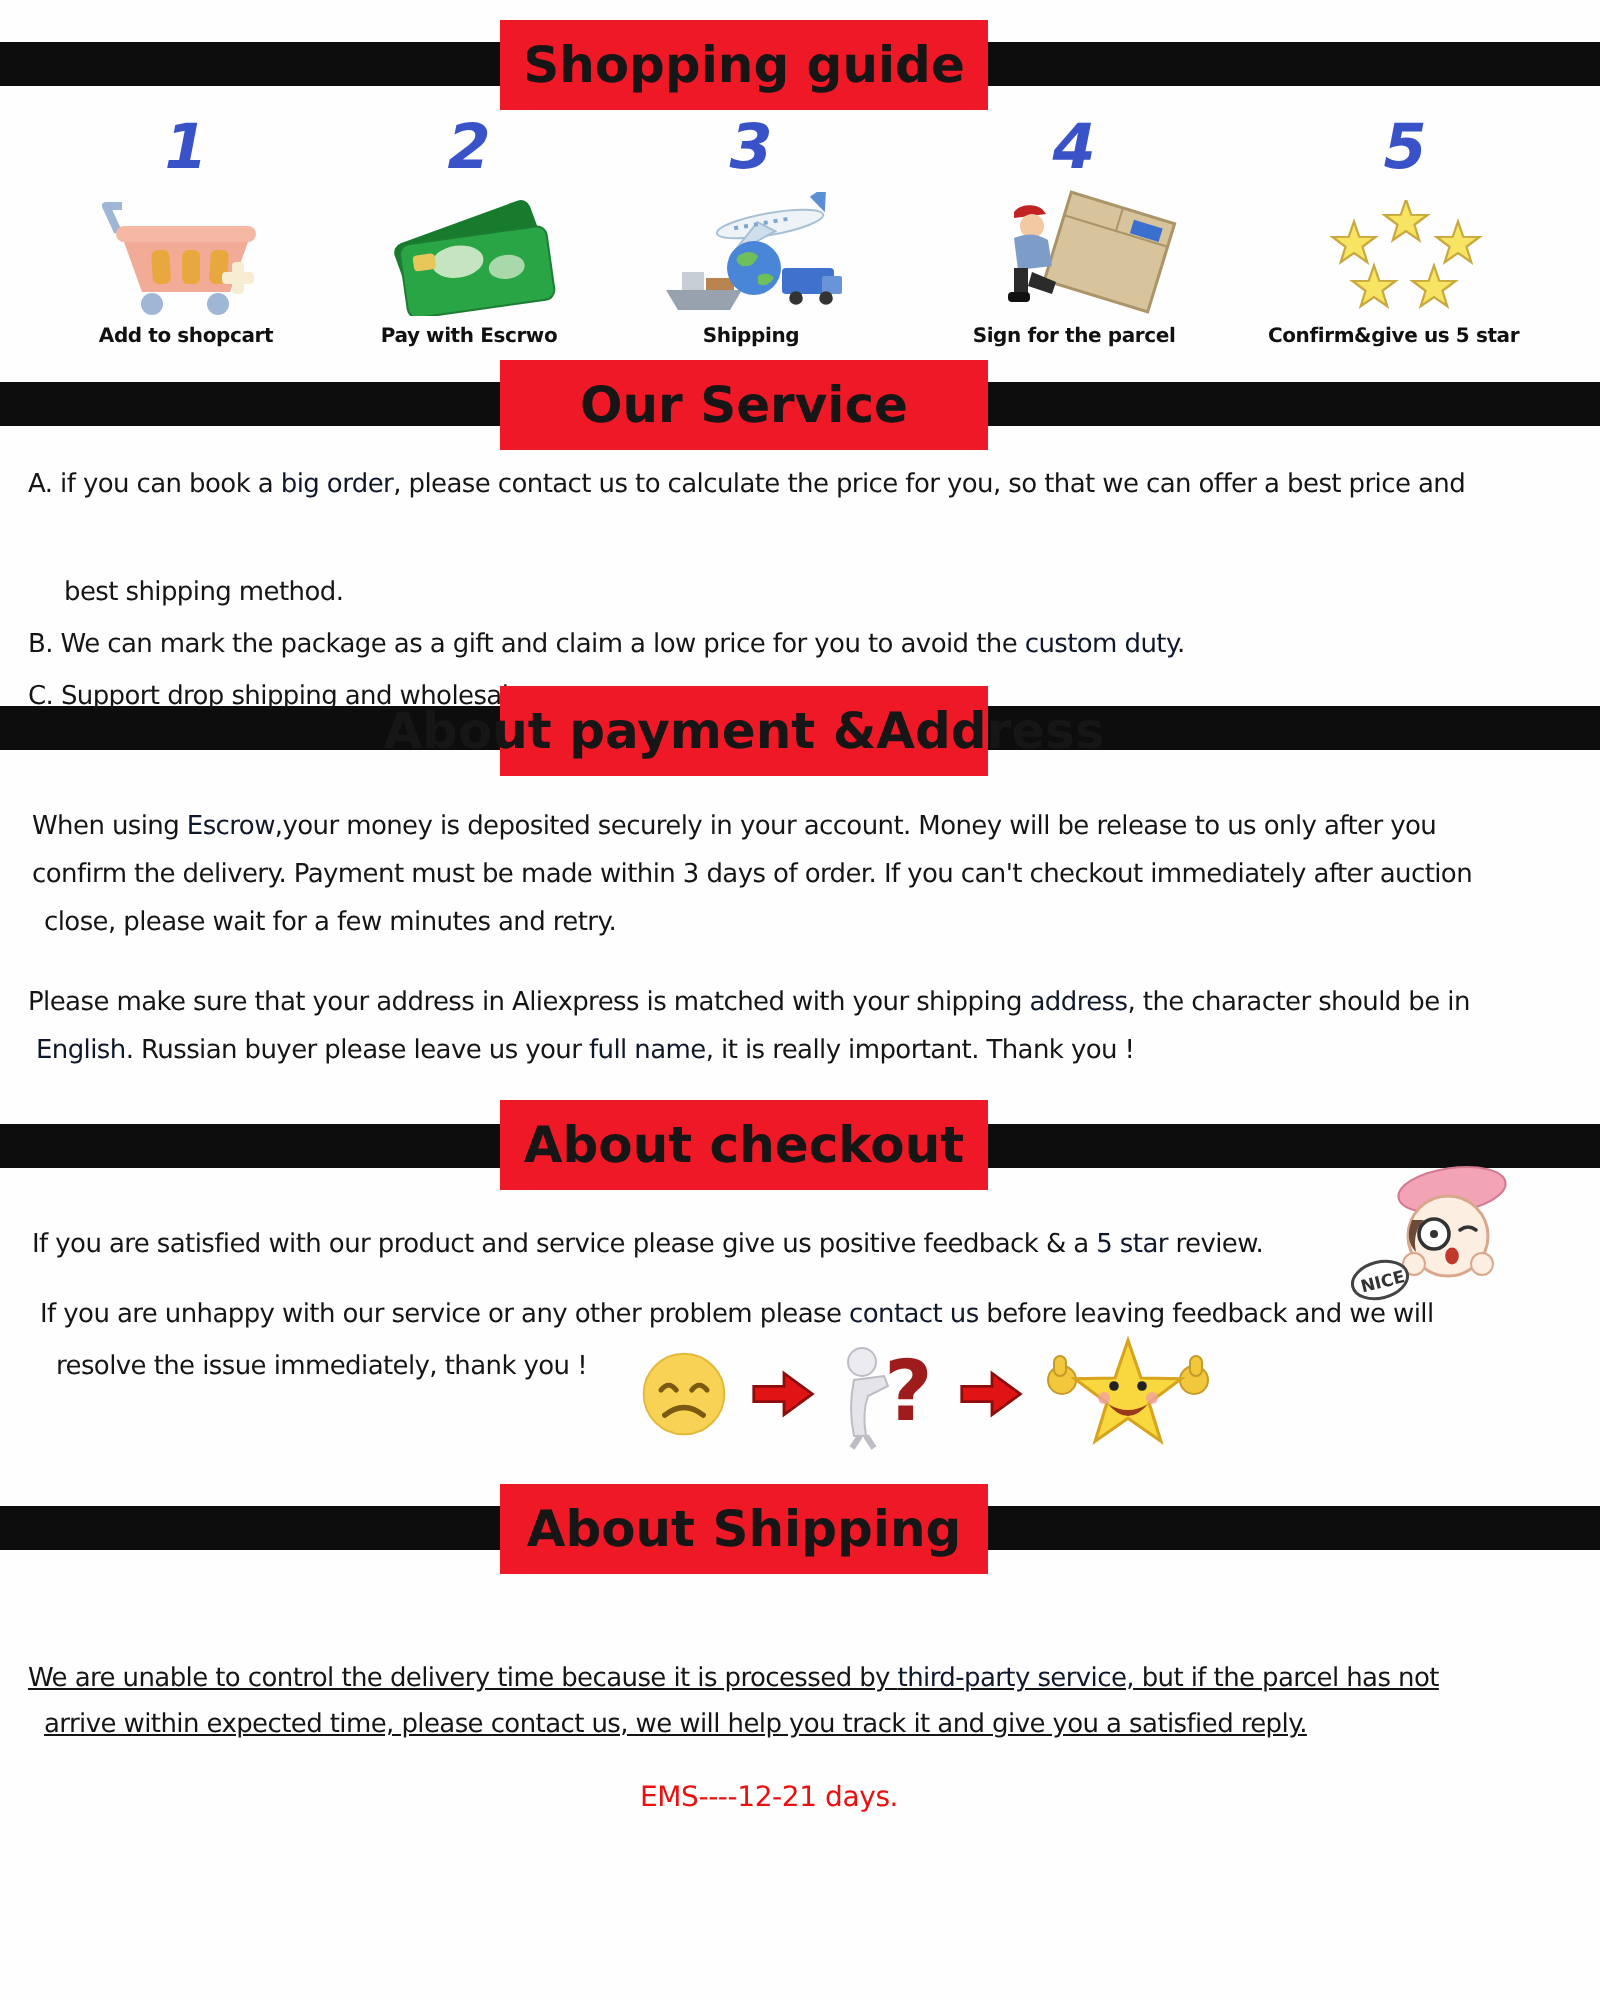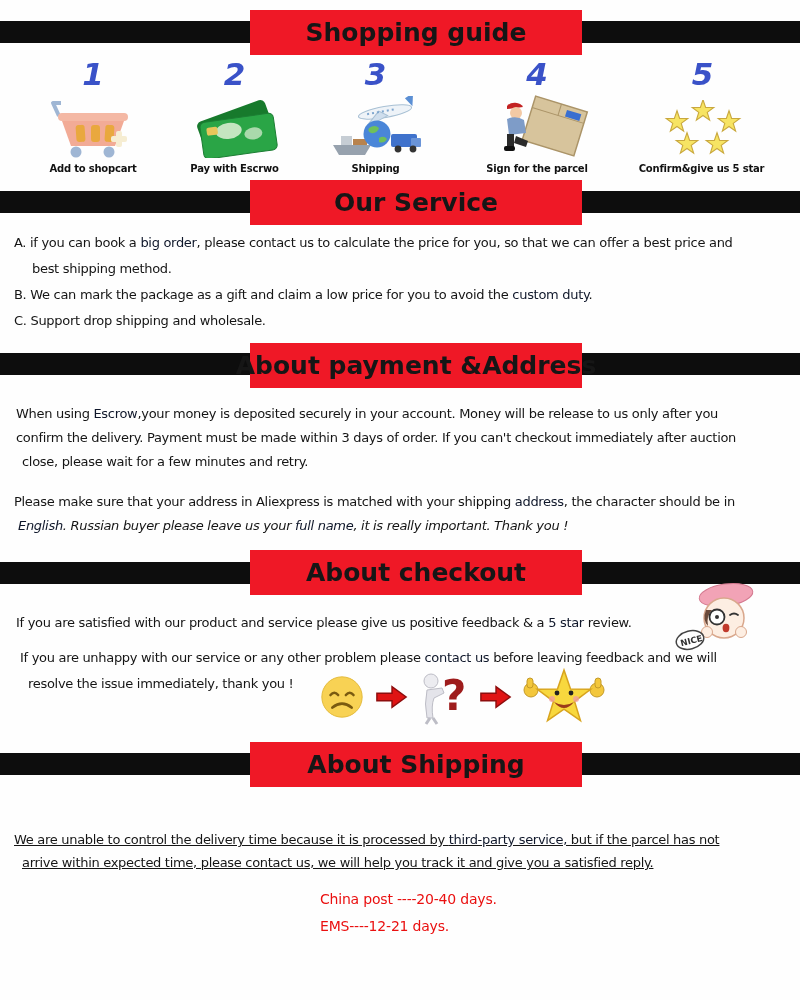--- a/index.html
+++ b/index.html
@@ -1,34 +1,34 @@
 <!DOCTYPE html>
 <html><head>
 <meta charset="utf-8">
 <style>
   html,body{margin:0;padding:0;background:#fff;}
   .page{position:relative;width:800px;height:1000px;background:#fefefe;overflow:hidden;
         font-family:"DejaVu Sans",sans-serif;color:#141414;}
   .bar{position:absolute;left:0;width:800px;height:22px;background:#0d0d0d;}
-  .rbox{position:absolute;left:250px;width:332px;height:45px;background:#ef1826;
+  .rbox{position:absolute;left:250px;width:244px;height:45px;background:#ef1826;
         display:flex;align-items:center;justify-content:center;font-size:25px;
         font-weight:600;color:#161616;white-space:nowrap;z-index:2;}
   .bar.b1{top:21px}.rbox.r1{top:10px}
   .bar.b2{top:191px}.rbox.r2{top:180px}
   .bar.b3{top:353px}.rbox.r3{top:343px}
   .bar.b4{top:562px}.rbox.r4{top:550px}
   .bar.b5{top:753px}.rbox.r5{top:742px}
   .step{position:absolute;top:56px;text-align:center;}
   .step .num{font-size:31px;font-weight:bold;font-style:italic;color:#3a52c8;height:38px;line-height:36px;}
   .step .ic{height:64px;display:flex;align-items:flex-end;justify-content:center;}
   .step .lbl{font-size:10px;font-weight:bold;letter-spacing:-0.2px;margin-top:5px;color:#111;}
   .s1{left:18px;width:150px}.s2{left:162px;width:145px}.s3{left:303px;width:145px}
   .s4{left:452px;width:170px}
   .s5{left:620px;width:165px}
-  .s5 .lbl{text-align:center;padding-left:14px;width:135px;}
+  .s5 .lbl{text-align:left;padding-left:14px;width:135px;}
   .para{position:absolute;font-size:13px;letter-spacing:-0.3px;color:#151515;z-index:1;}
   .para .tline{white-space:nowrap;}
   .lh26 .tline{height:26px;line-height:26px;}
   .lh24 .tline{height:24px;line-height:24px;}
   .lh23 .tline{height:23px;line-height:23px;text-decoration:underline;}
   .red, .para .red{color:#0f172a;}
   .times{position:absolute;top:886px;left:320px;font-size:14px;color:#ea1010;letter-spacing:-0.2px;}
   .times .tline{height:27px;line-height:27px;white-space:nowrap;}
   .emoflow{position:absolute;top:666px;left:318px;width:320px;height:62px;
            display:flex;align-items:center;gap:9px;}
@@ -152,33 +152,33 @@
           <use href="#star5" transform="translate(34,44) scale(1.25)"></use>
           <use href="#star5" transform="translate(64,44) scale(1.25)"></use>
         </g>
       </svg>
     </div>
     <div class="lbl">Confirm&amp;give us 5 star</div>
   </div>
 
   <div class="para lh26" style="top:230px;left:14px">
       <div class="tline"><span>A. if you can book a </span><span class="red">big order</span><span>, please contact us to calculate the price for you, so that we can offer a best price and</span></div>
-      <div class="tline" style="padding-left: 18px;"><span>best shipping method.</span></div>
+      <div class="tline" style="padding-left: 18px; margin-top: 28px;"><span>best shipping method.</span></div>
       <div class="tline"><span>B. We can mark the package as a gift and claim a low price for you to avoid the </span><span class="red">custom duty</span><span>.</span></div>
       <div class="tline"><span>C. Support drop shipping and wholesale.</span></div>
     </div>
 
   <div class="para lh24" style="top:402px;left:16px">
       <div class="tline"><span>When using </span><span class="red">Escrow</span><span>,your money is deposited securely in your account. Money will be release to us only after you</span></div>
       <div class="tline"><span>confirm the delivery. Payment must be made within 3 days of order. If you can't checkout immediately after auction</span></div>
       <div class="tline" style="padding-left: 6px;"><span>close, please wait for a few minutes and retry.</span></div>
     </div>
   <div class="para lh24" style="top:490px;left:14px">
       <div class="tline"><span>Please make sure that your address in Aliexpress is matched with your shipping </span><span class="red">address</span><span>, the character should be in</span></div>
-      <div class="tline" style="padding-left: 4px; font-style: italic;"><span class="red">English</span><span>. Russian buyer please leave us your </span><span class="red">full name</span><span>, it is really important. Thank you !</span></div>
+      <div class="tline" style="padding-left: 4px;"><span class="red">English</span><span>. Russian buyer please leave us your </span><span class="red">full name</span><span>, it is really important. Thank you !</span></div>
     </div>
 
   <div class="para lh26" style="top:610px;left:16px">
       <div class="tline"><span>If you are satisfied with our product and service please give us positive feedback &amp; a </span><span class="red">5 star</span><span> review.</span></div>
     </div>
   <div class="para lh26" style="top:645px;left:20px">
       <div class="tline"><span>If you are unhappy with our service or any other problem please </span><span class="red">contact us</span><span> before leaving feedback and we will</span></div>
       <div class="tline" style="padding-left: 8px;"><span>resolve the issue immediately, thank you !</span></div>
     </div>
 
@@ -244,17 +244,16 @@
       </g>
     </svg>
   </div>
 
   <div class="para lh23" style="top:828px;left:14px">
       <div class="tline"><span>We are unable to control the delivery time because it is processed by </span><span class="red">third-party service,</span><span> but if the parcel has not</span></div>
       <div class="tline" style="padding-left: 8px;"><span>arrive within expected time, please contact us, we will help you track it and give you a satisfied reply.</span></div>
     </div>
 
   <div class="times">
-      <div class="tline"><span>China post ----20-40 days.</span></div>
       <div class="tline"><span>EMS----12-21 days.</span></div>
     </div>
 
 </div>
 
 </body></html>

